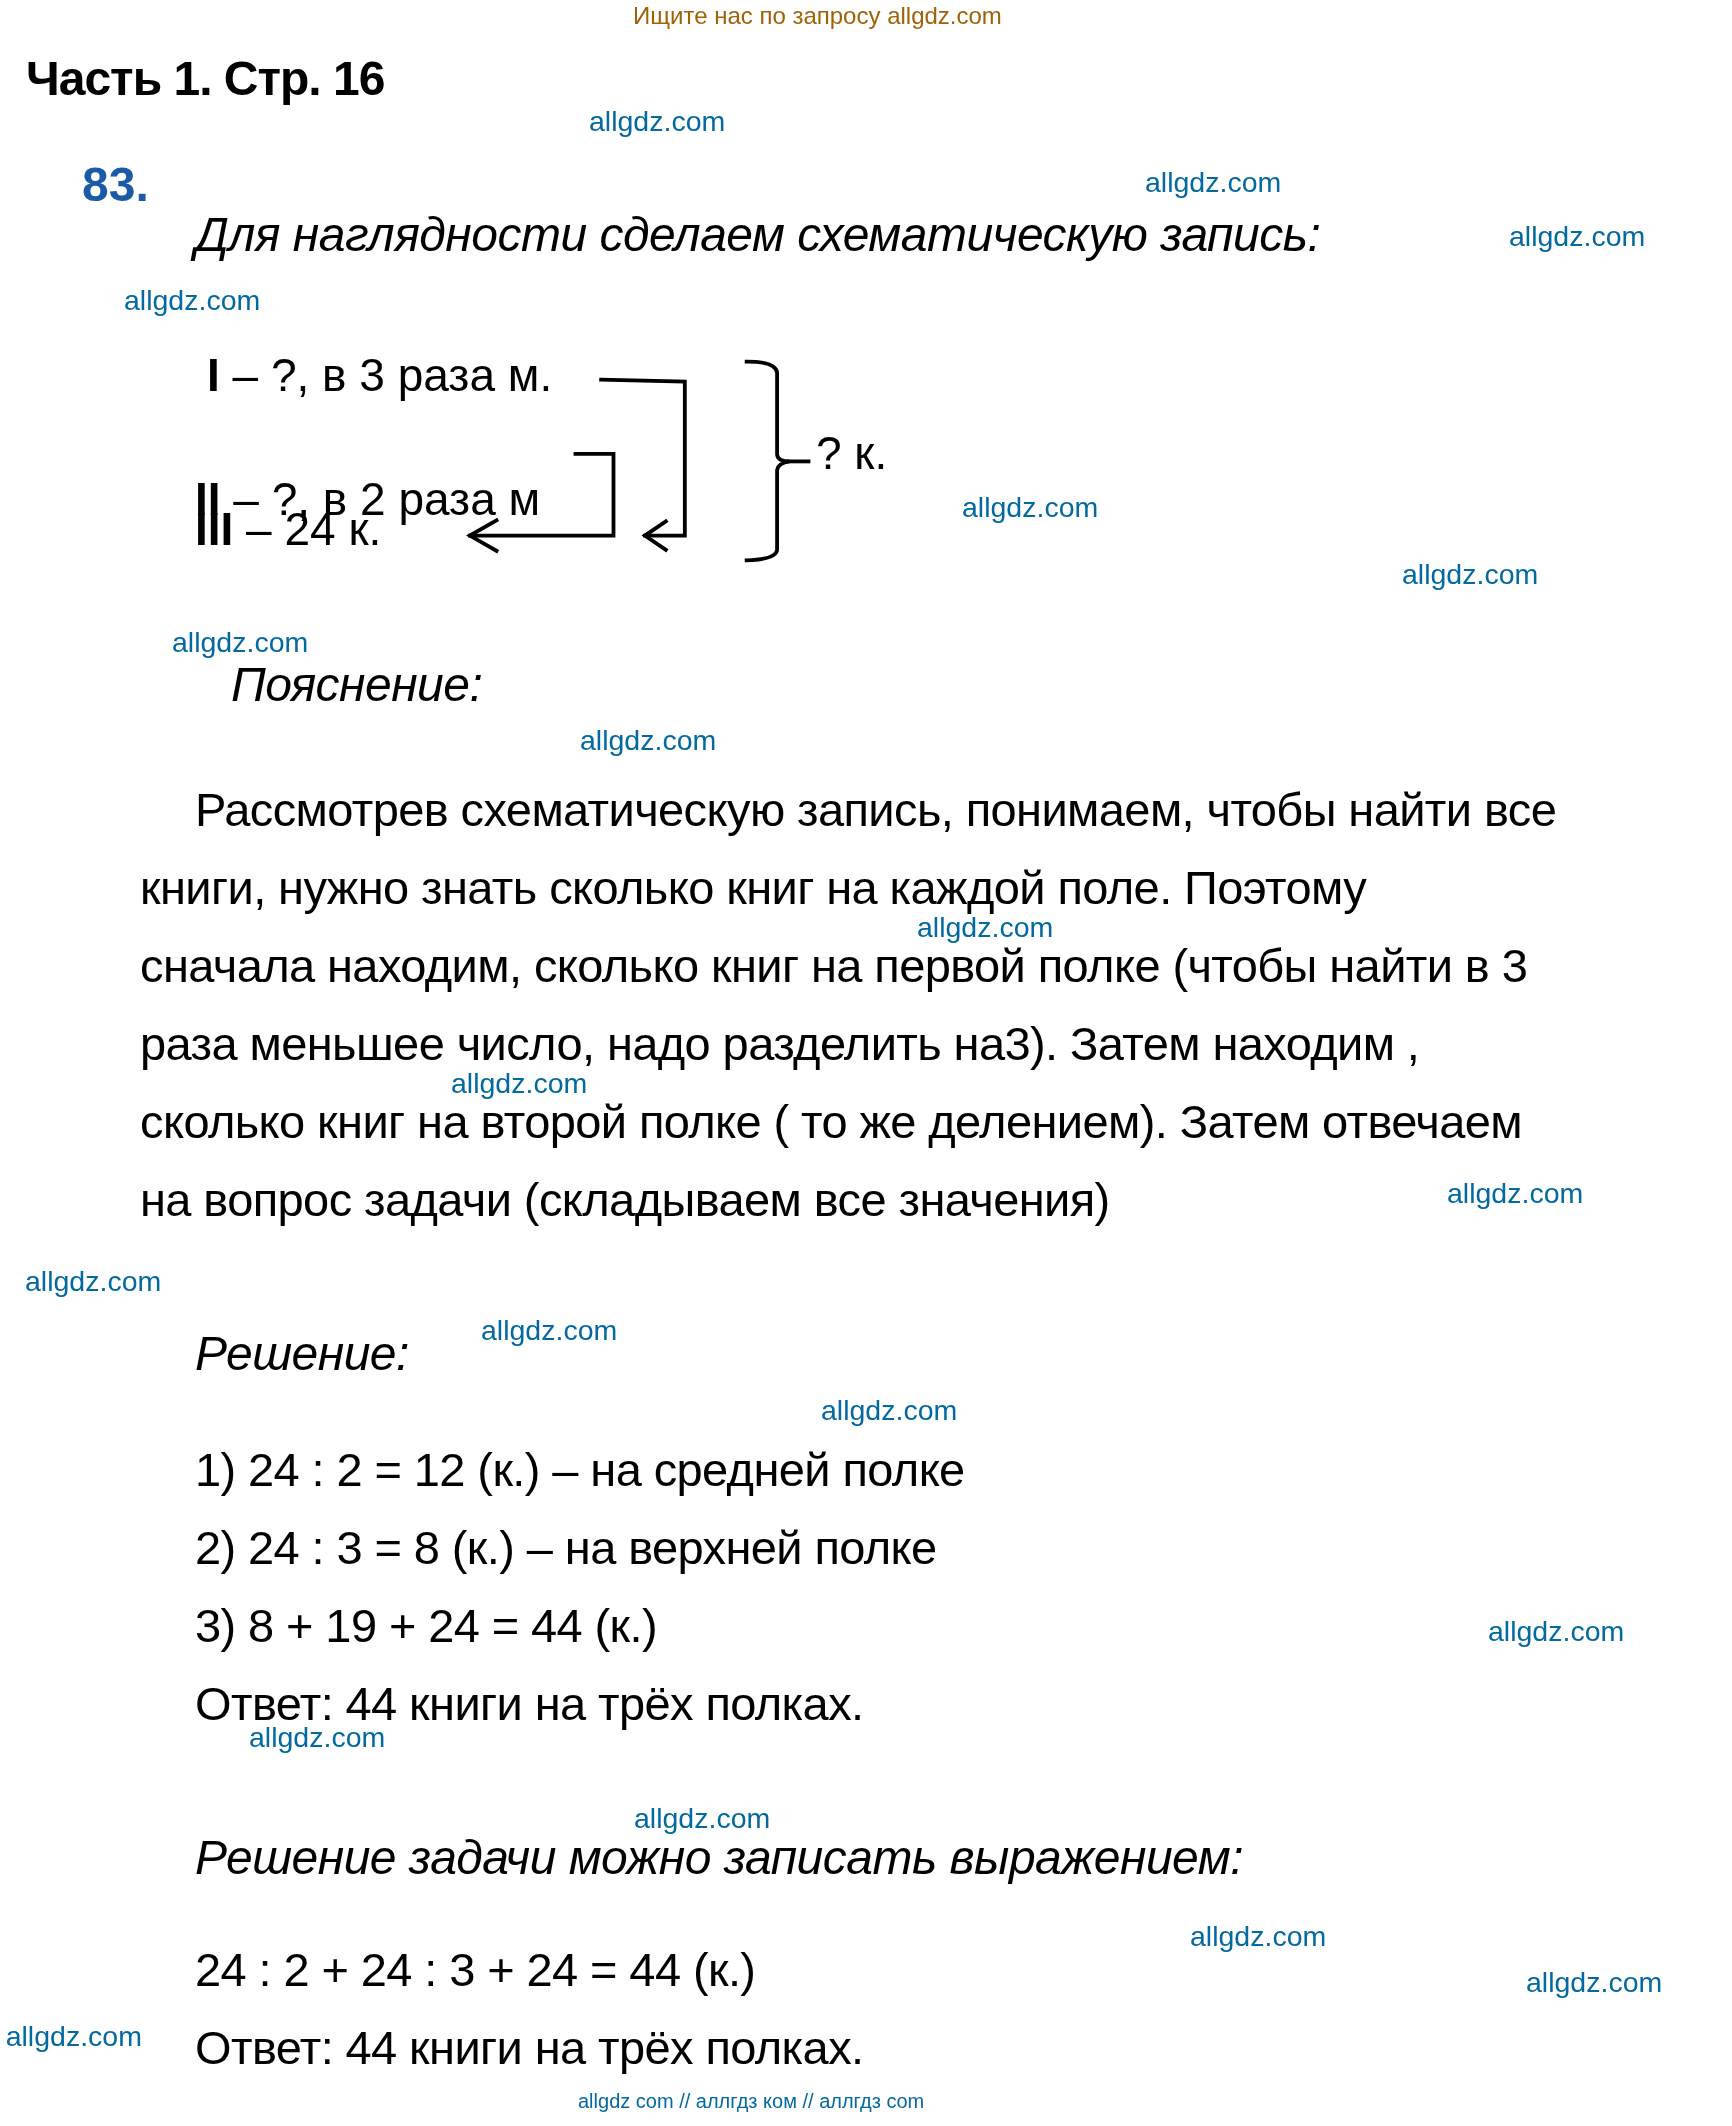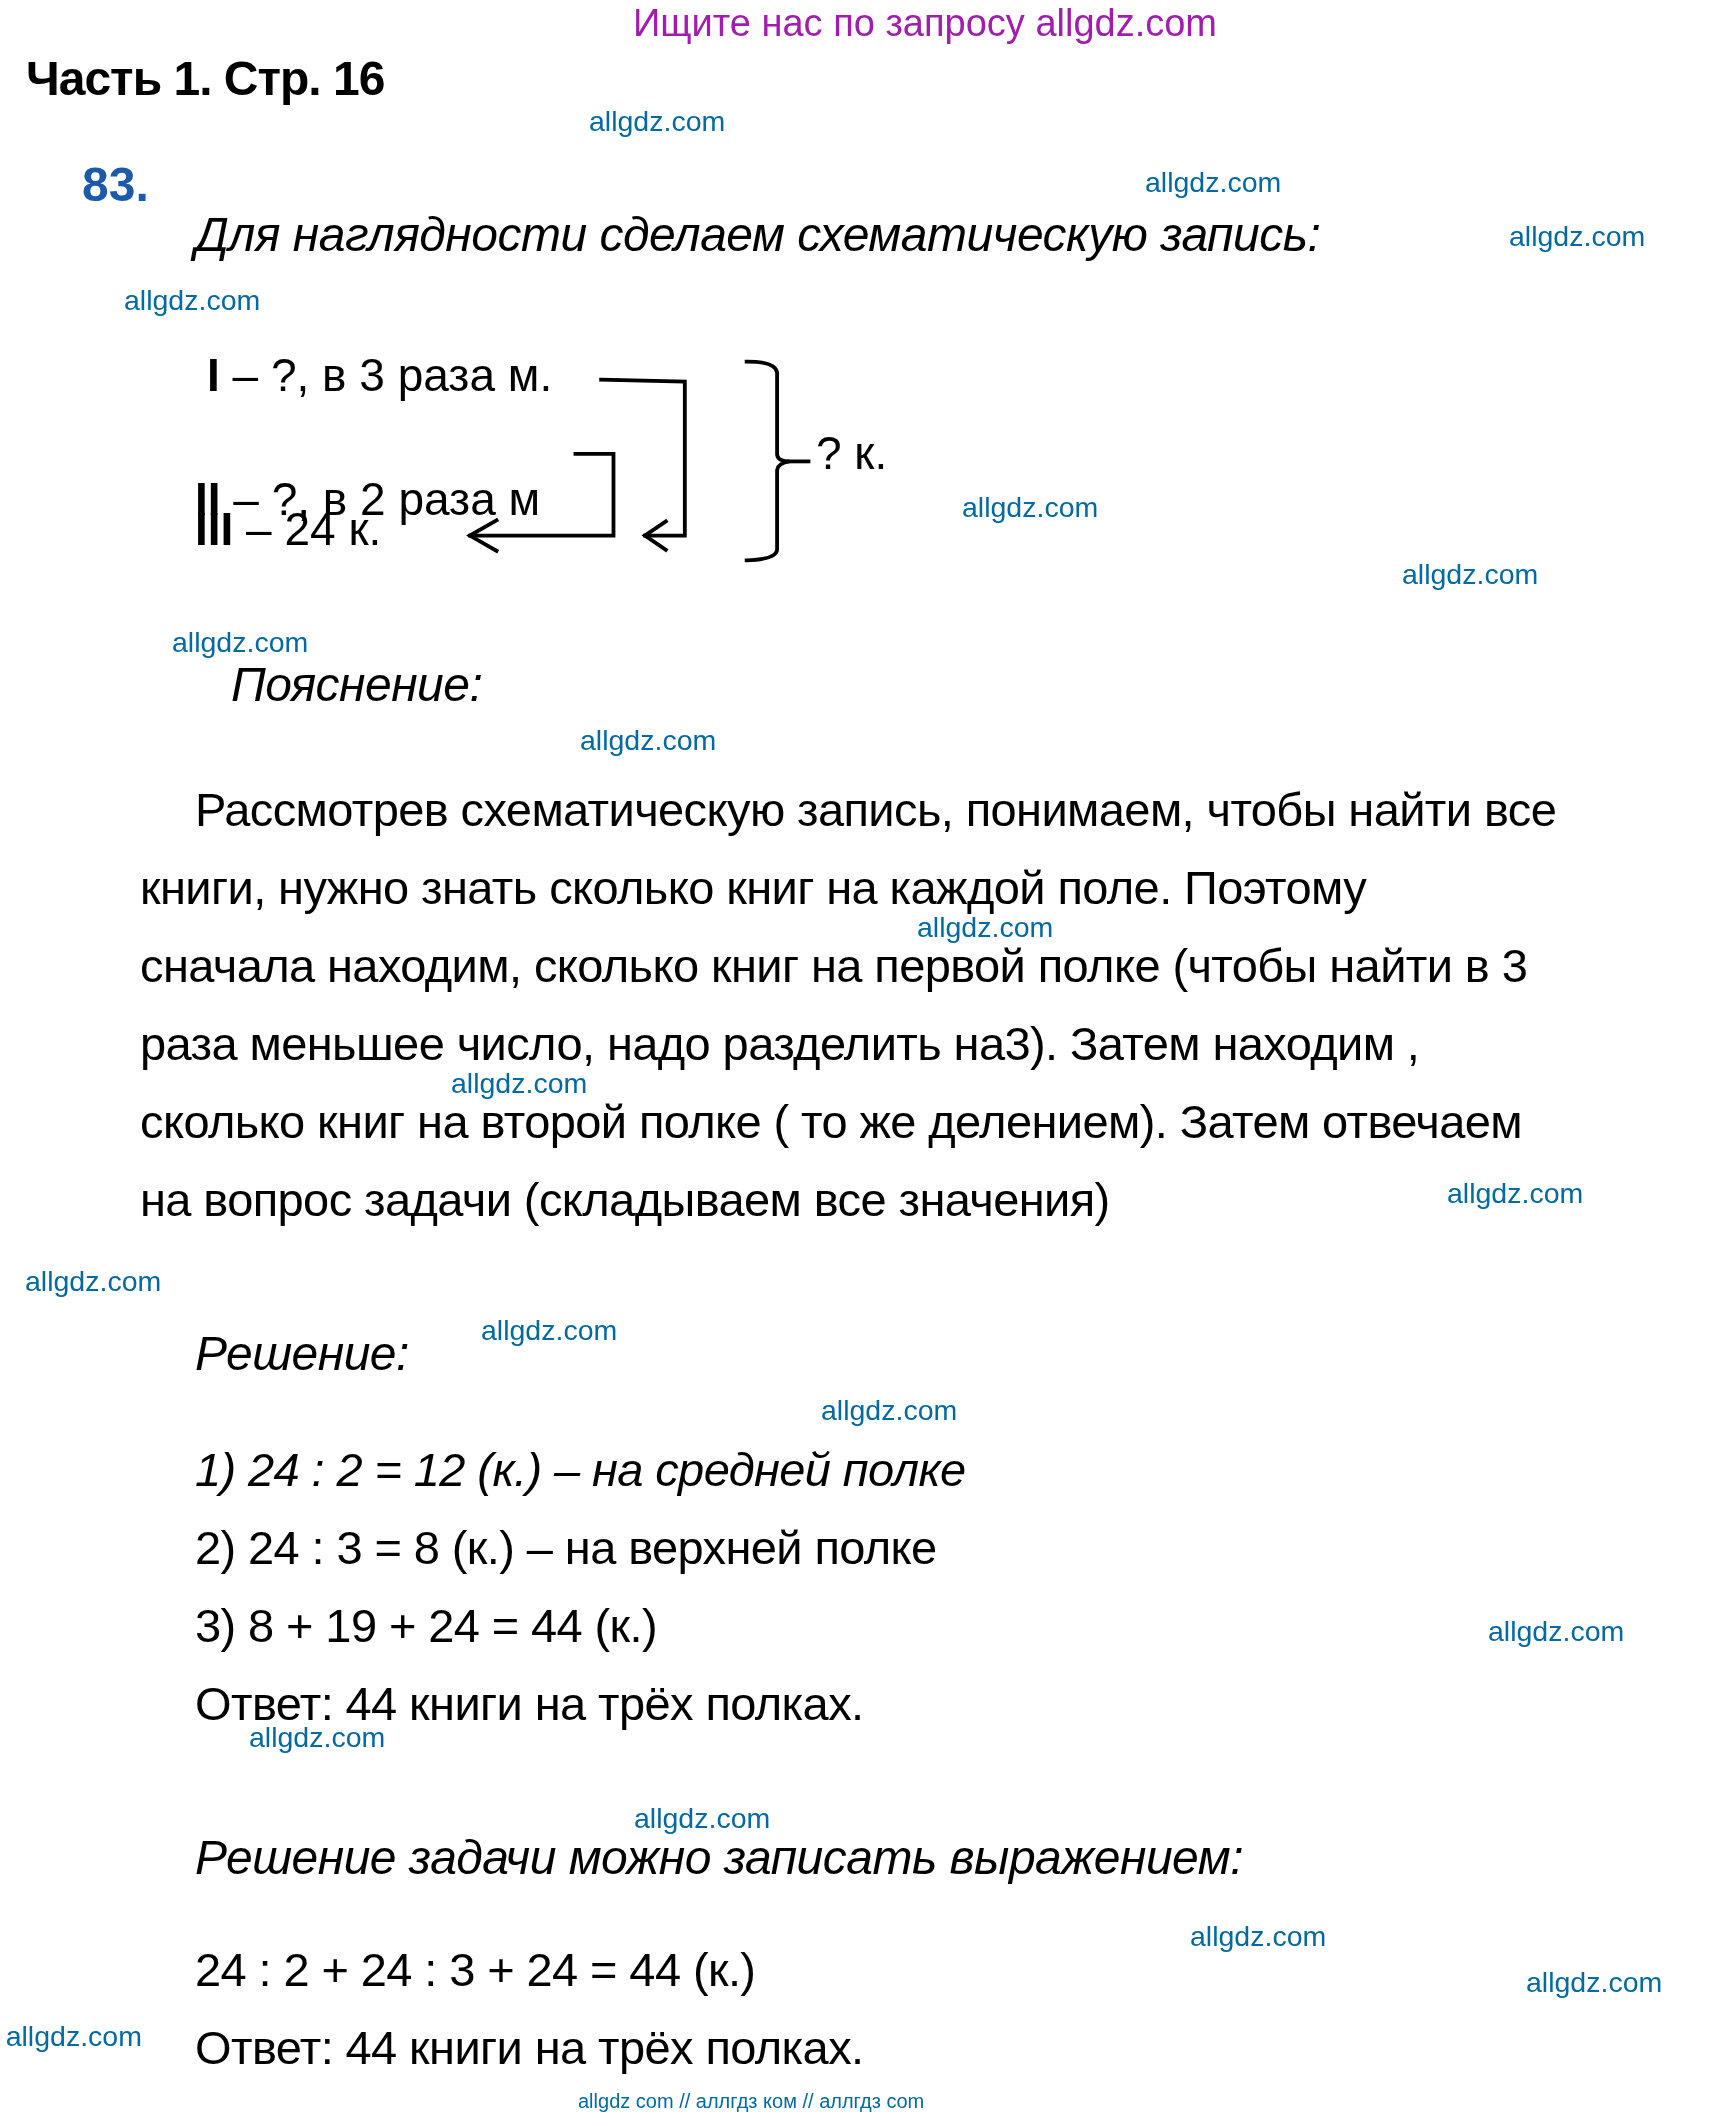--- a/index.html
+++ b/index.html
@@ -1,20 +1,20 @@
 <!DOCTYPE html>
 <html style="font-size:15px"><head>
 <meta charset="utf-8">
 <style>
   html, body { margin: 0; padding: 0; background: #ffffff; }
   body { width: 1733px; height: 2127px; position: relative; overflow: hidden;
          font-family: "Liberation Sans", "DejaVu Sans", sans-serif; color: #000; }
   .abs { position: absolute; white-space: nowrap; line-height: 1; }
   .wm { font-size: 28.5px; color: #0369a1; letter-spacing: 0px; }
-  .top-banner { font-size: 38px; color: #a21caf; }
+  .top-banner { font-size: 24px; color: #a16207; }
   .footer-banner { font-size: 20px; color: #0369a1; }
   .part-title { font-size: 48px; font-weight: bold; letter-spacing: -1px; }
   .task-num { font-size: 48px; font-weight: bold; color: #1a5aa8; }
   .ital { font-style: italic; font-size: 48px; letter-spacing: -0.5px; }
   .main { font-size: 47px; letter-spacing: -0.6px; }
   .scheme { font-size: 46px; }
   .roman { font-weight: bold; }
   svg.diagram { position: absolute; left: 0; top: 0; }
 </style>
 </head>
@@ -54,21 +54,21 @@
 
 <div class="abs ital" style="left:195px; top:661px;margin-left:36px;">Пояснение:</div>
 <div class="abs main" style="left:195px; top:786px;">Рассмотрев схематическую запись, понимаем, чтобы найти все</div>
 <div class="abs main" style="left:140px; top:864px;">книги, нужно знать сколько книг на каждой поле.  Поэтому</div>
 <div class="abs main" style="left:140px; top:942px;">сначала находим, сколько книг на первой полке (чтобы найти  в 3</div>
 <div class="abs main" style="left:140px; top:1020px;">раза меньшее число, надо разделить на3). Затем находим ,</div>
 <div class="abs main" style="left:140px; top:1098px;">сколько книг на второй полке (  то же делением). Затем отвечаем</div>
 <div class="abs main" style="left:140px; top:1176px;">на вопрос задачи (складываем все значения)</div>
 
 <div class="abs ital" style="left:195px; top:1330px;">Решение:</div>
-<div class="abs main" style="left:195px; top:1446px;font-style:italic;">1) 24 : 2 = 12 (к.) – на средней полке</div>
+<div class="abs main" style="left:195px; top:1446px;">1) 24 : 2 = 12 (к.) – на средней полке</div>
 <div class="abs main" style="left:195px; top:1524px;">2) 24 : 3 = 8 (к.) – на верхней полке</div>
 <div class="abs main" style="left:195px; top:1602px;">3) 8 + 19 + 24 = 44 (к.)</div>
 <div class="abs main" style="left:195px; top:1680px;">Ответ: 44 книги на трёх полках.</div>
 
 <div class="abs ital" style="left:195px; top:1834px;">Решение задачи можно записать выражением:</div>
 <div class="abs main" style="left:195px; top:1946px;">24 : 2 + 24 : 3 + 24 = 44 (к.)</div>
 <div class="abs main" style="left:195px; top:2024px;">Ответ: 44 книги на трёх полках.</div>
 
 <div class="abs wm" style="left:589px; top:107px;">allgdz.com</div>
 <div class="abs wm" style="left:1145px; top:168px;">allgdz.com</div>

